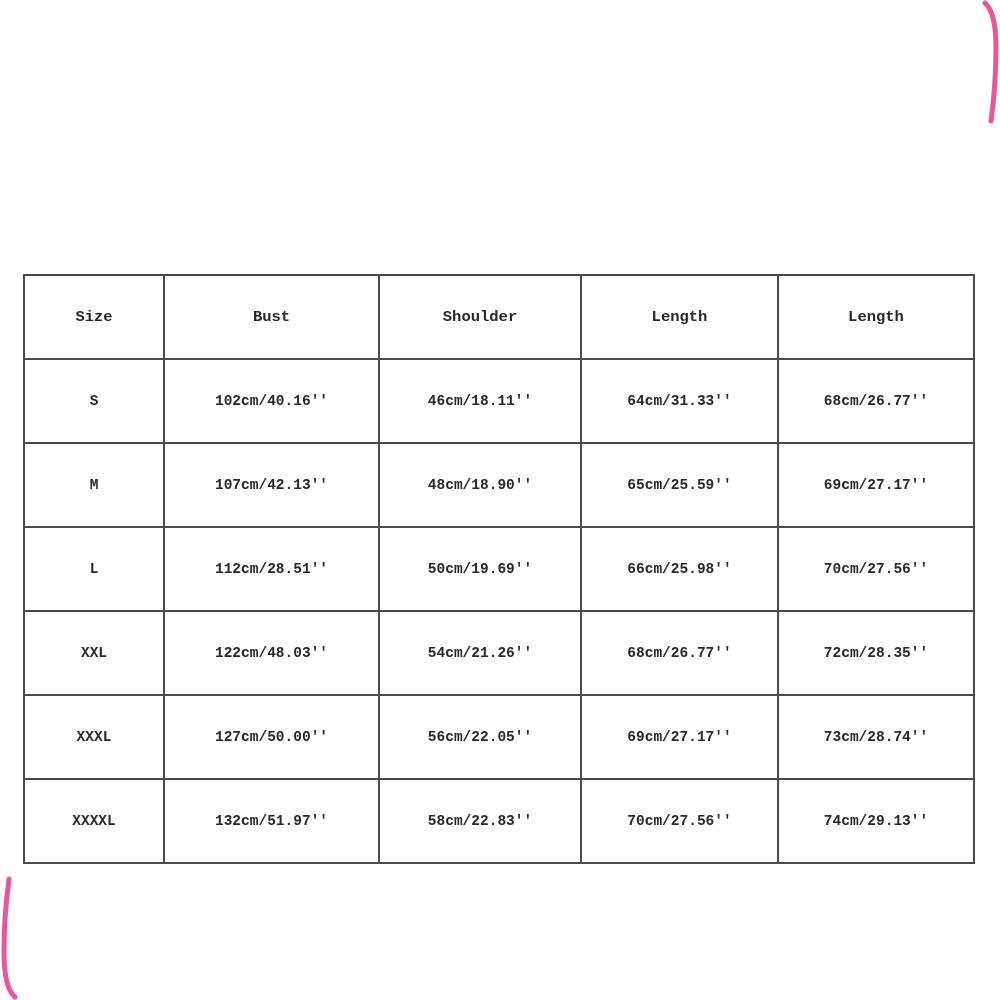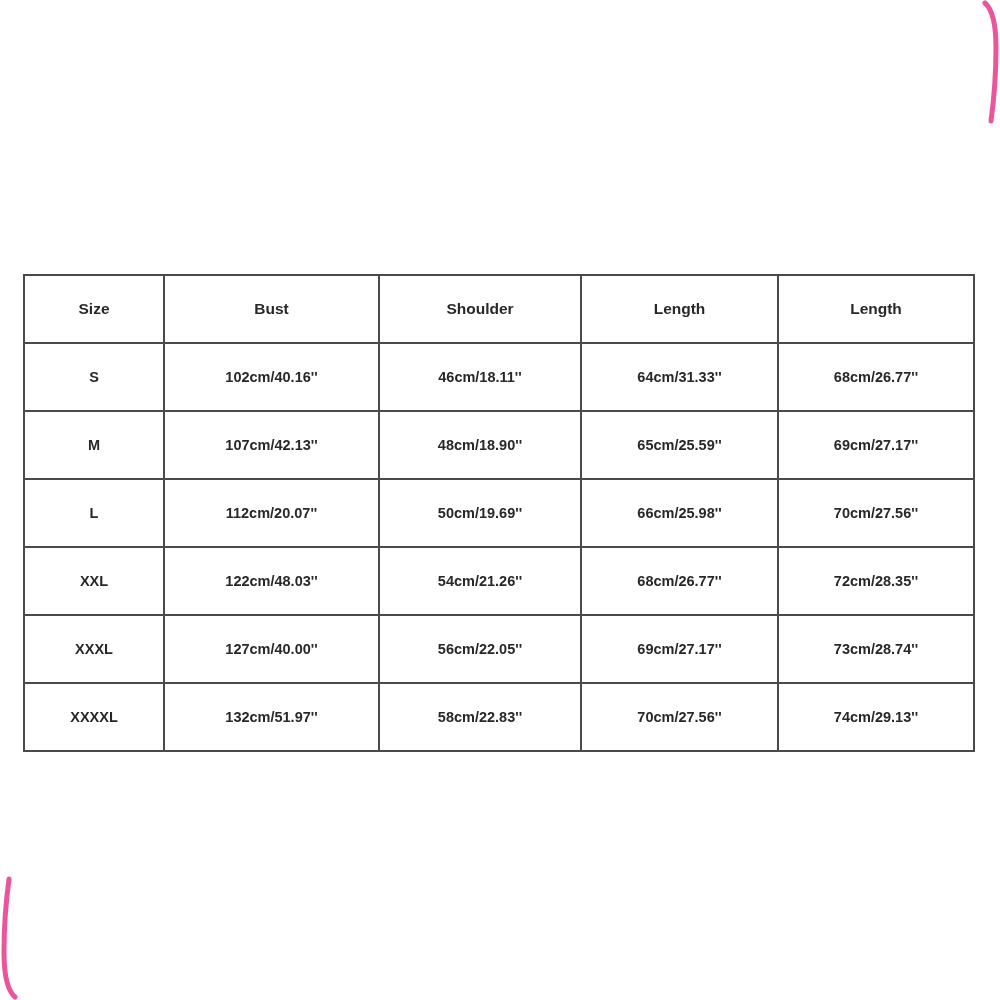--- a/index.html
+++ b/index.html
@@ -15,21 +15,22 @@
     position: absolute; left: 23px; top: 274px;
     width: 952px; table-layout: fixed;
     border-collapse: collapse;
   }
   table.size-table th, table.size-table td {
     border: 2px solid var(--line, #4a4a4a);
     height: 50px;
     text-align: center; vertical-align: middle;
     font-weight: bold;
     color: var(--text, #282828);
-    padding: 8px;
+    padding: 16px;
+    font-family: Liberation Mono, monospace;
   }
   table.size-table thead th { font-size: 15.5px; }
   table.size-table tbody td { font-size: 14.5px; }
 
   .corner {
     position: absolute; width: 22px; height: 124px;
     color: var(--pink, #ea559c);
   }
   .corner.tr { top: 0; right: 0; }
   .corner.bl { bottom: 0; left: 0; transform: rotate(180deg); }
@@ -74,35 +75,35 @@
         </tr>
         <tr>
           <td>M</td>
           <td>107cm/42.13''</td>
           <td>48cm/18.90''</td>
           <td>65cm/25.59''</td>
           <td>69cm/27.17''</td>
         </tr>
         <tr>
           <td>L</td>
-          <td>112cm/20.07''</td>
+          <td>112cm/28.51''</td>
           <td>50cm/19.69''</td>
           <td>66cm/25.98''</td>
           <td>70cm/27.56''</td>
         </tr>
         <tr>
           <td>XXL</td>
           <td>122cm/48.03''</td>
           <td>54cm/21.26''</td>
           <td>68cm/26.77''</td>
           <td>72cm/28.35''</td>
         </tr>
         <tr>
           <td>XXXL</td>
-          <td>127cm/40.00''</td>
+          <td>127cm/50.00''</td>
           <td>56cm/22.05''</td>
           <td>69cm/27.17''</td>
           <td>73cm/28.74''</td>
         </tr>
         <tr>
           <td>XXXXL</td>
           <td>132cm/51.97''</td>
           <td>58cm/22.83''</td>
           <td>70cm/27.56''</td>
           <td>74cm/29.13''</td>

